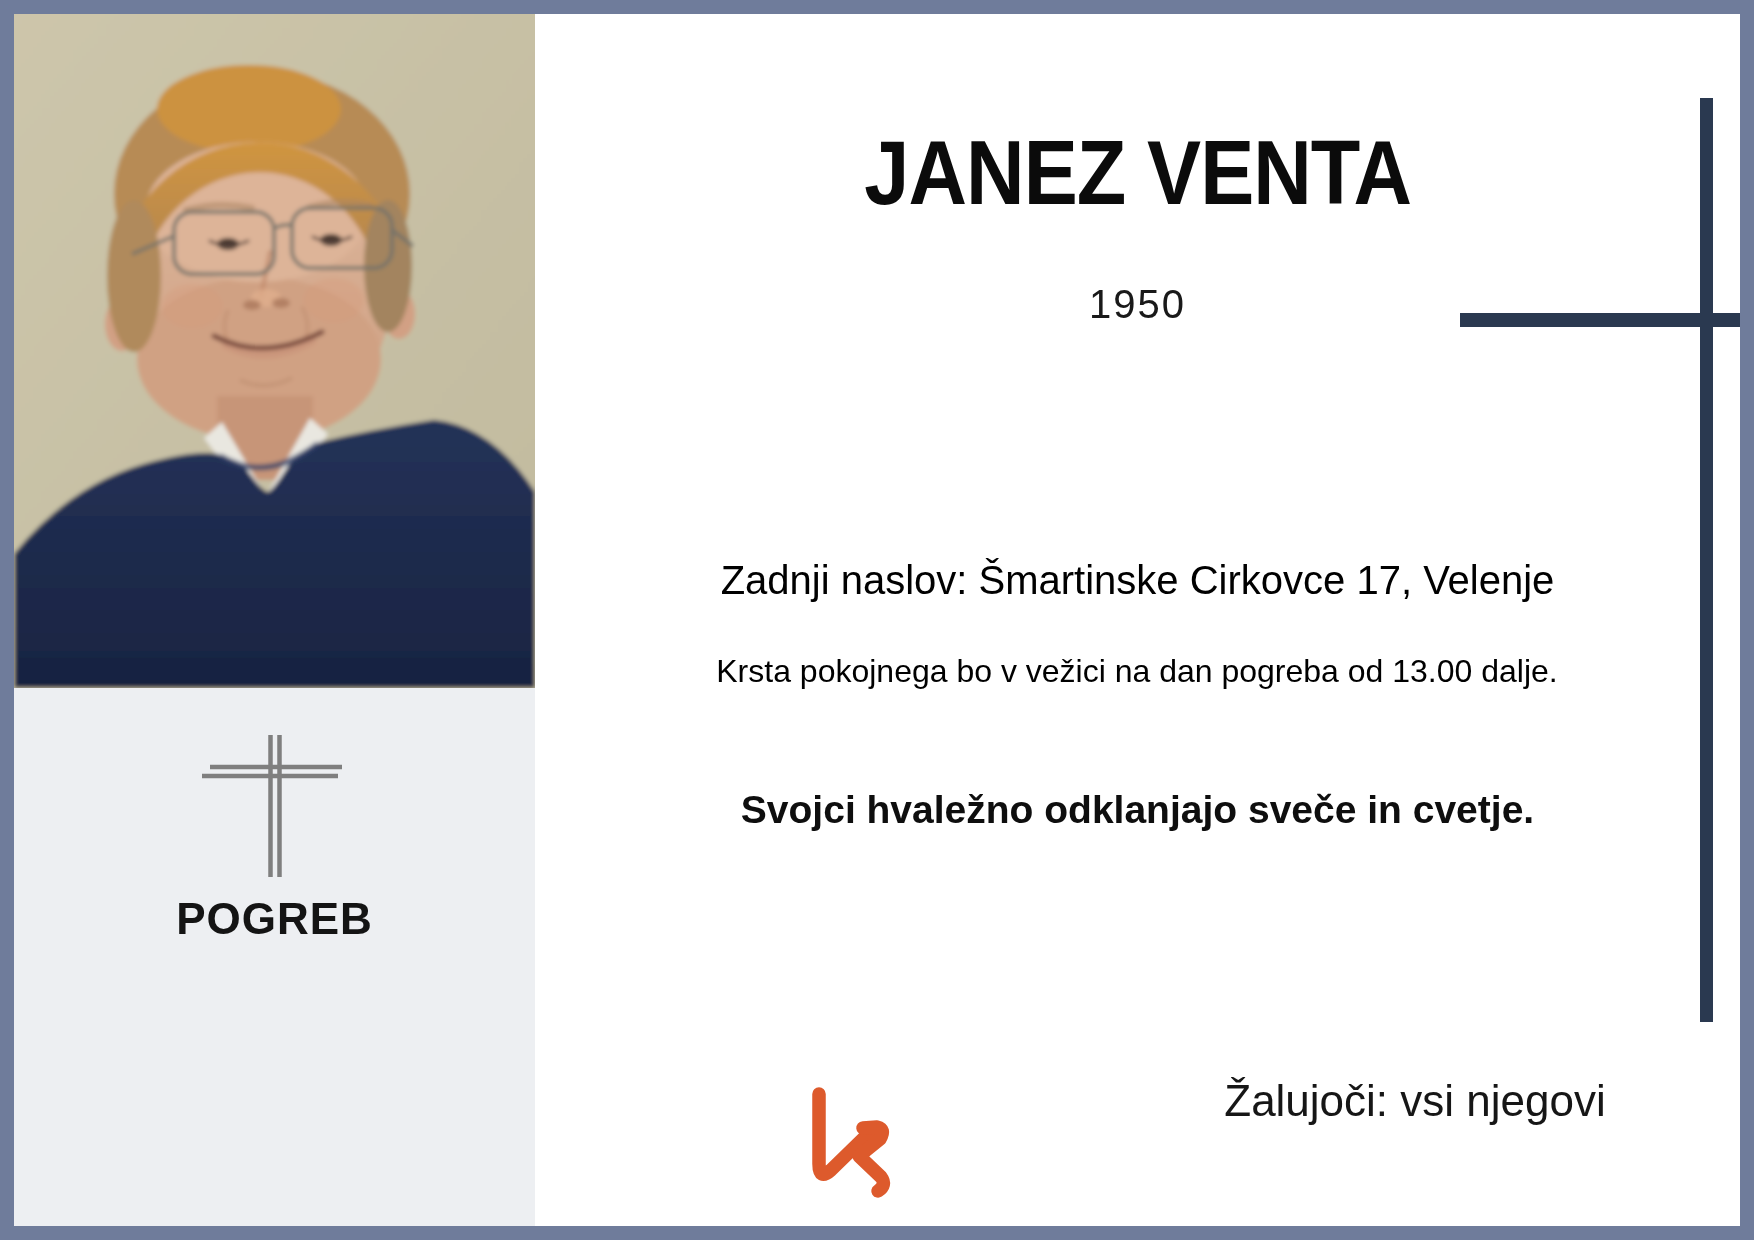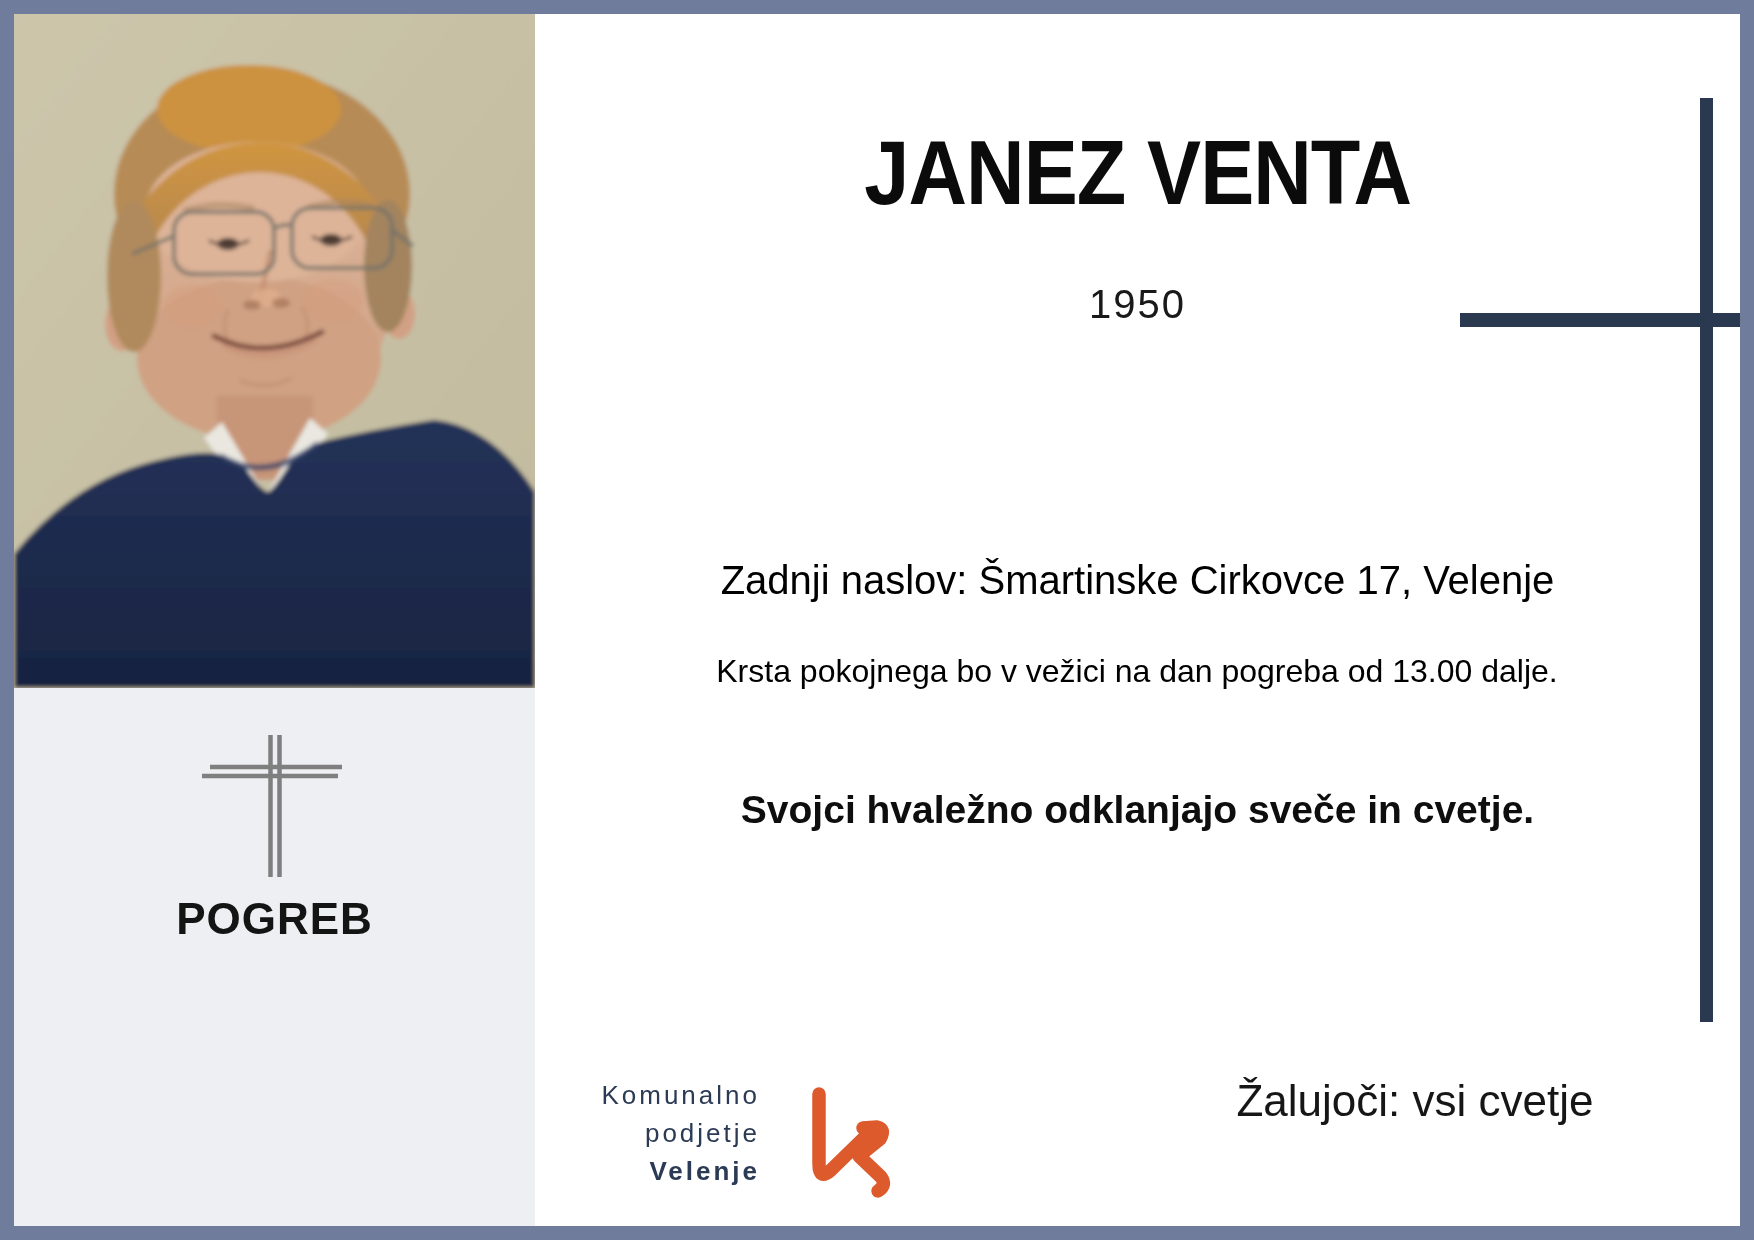--- a/index.html
+++ b/index.html
@@ -144,32 +144,27 @@
 
     <div class="right-col">
       <div class="center-line deceased-name">
         <span class="squeeze">JANEZ VENTA</span>
       </div>
       <div class="center-line birth-year">1950</div>
       <div class="center-line address-line">Zadnji naslov: Šmartinske Cirkovce 17, Velenje</div>
       <div class="center-line casket-line">Krsta pokojnega bo v vežici na dan pogreba od 13.00 dalje.</div>
       <div class="center-line condolence-line">Svojci hvaležno odklanjajo sveče in cvetje.</div>
 
-      <div class="logo-text">
-        <div>Komunalno</div>
-        <div>podjetje</div>
-        <div class="bold">Velenje</div>
-      </div>
       <svg class="logo-mark" width="110" height="125" viewBox="0 0 110 125">
         <g stroke="#dd5a2c" stroke-width="13.5" fill="none" stroke-linecap="round" stroke-linejoin="round">
           <path d="M 24 16 L 24 86 Q 24 103 36 92 L 76 53"></path>
           <path d="M 68 50 L 82 49 Q 91 51 85 61 L 64 78 L 86 99 Q 92 107 83 113"></path>
         </g>
       </svg>
 
-      <div class="mourners-line">Žalujoči: vsi cvetje</div>
+      <div class="mourners-line">Žalujoči: vsi njegovi</div>
     </div>
 
     <div class="memorial-cross-v"></div>
     <div class="memorial-cross-h"></div>
 
   </div>
 </div>
 
 </body></html>

